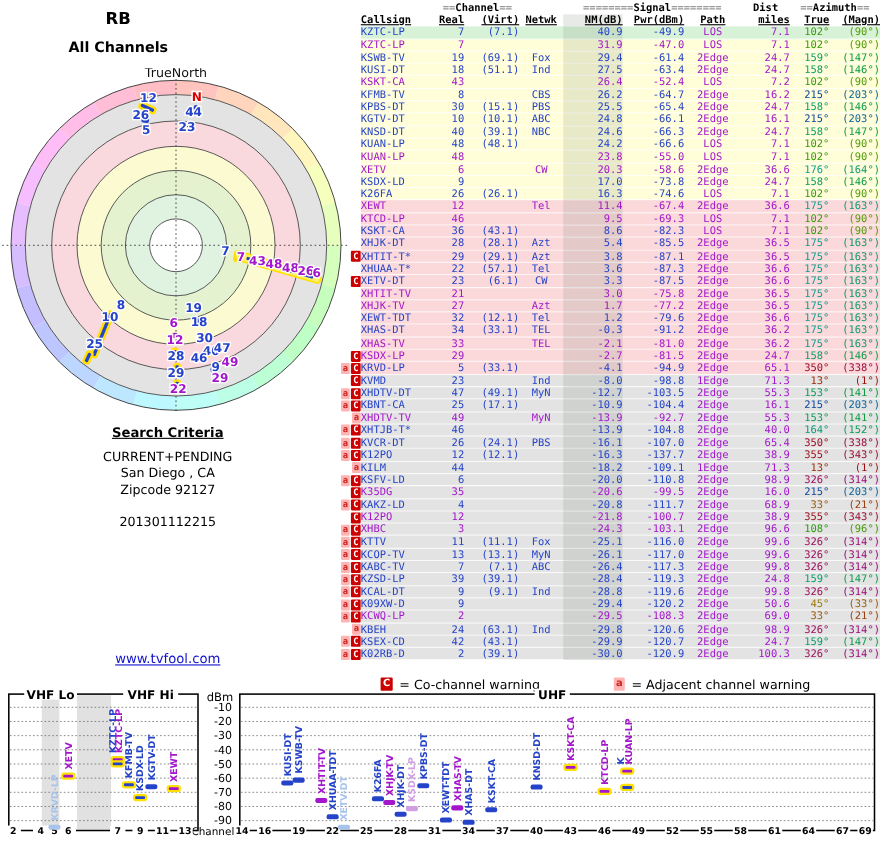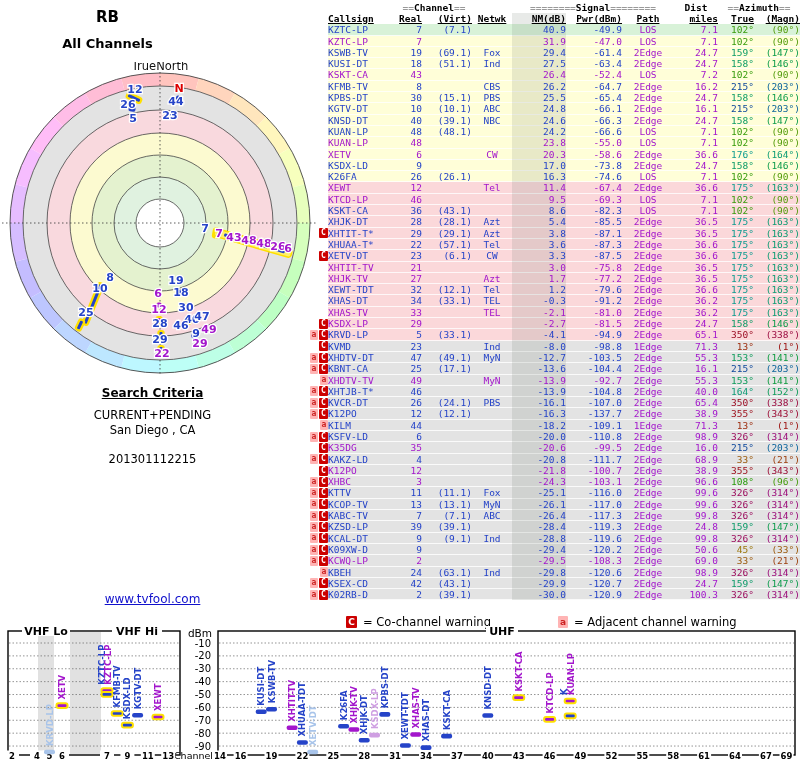--- a/index.html
+++ b/index.html
@@ -170,20 +170,21 @@
       <text x="160" y="265" text-anchor="middle" font-size="11" font-weight="bold" font-family="DejaVu Sans Mono, monospace" fill="#2543c8" style="paint-order:stroke;stroke:#fff;stroke-width:2.5px;">28</text>
       <text x="160" y="281" text-anchor="middle" font-size="11" font-weight="bold" font-family="DejaVu Sans Mono, monospace" fill="#2543c8" style="paint-order:stroke;stroke:#fff;stroke-width:2.5px;">29</text>
       <text x="162" y="295" text-anchor="middle" font-size="11" font-weight="bold" font-family="DejaVu Sans Mono, monospace" fill="#a316cc" style="paint-order:stroke;stroke:#fff;stroke-width:2.5px;">22</text>
     </svg></div>
 
 <div id="searchblock">
   <div id="searchhead">Search Criteria</div>
   <div id="searchlines">
       <div class="sline">CURRENT+PENDING</div>
       <div class="sline">San Diego , CA</div>
+      <div class="sline">Zipcode 92127</div>
       <div class="sgap"></div>
       <div class="sline">201301112215</div>
     </div>
 </div>
 
 <div id="linkwrap">
   <span id="sitelink">www.tvfool.com</span>
 </div>
 
 <div id="table">
@@ -677,21 +678,21 @@
     <div class="trow">
       <div class="marks">
         <span class="wA">a</span>
         <span class="wC">C</span>
       </div>
       <div class="cells bg-w">
     <div class="le" style="color:#2543c8">KBNT-CA</div>
     <div class="ra" style="color:#2543c8">25</div>
     <div class="ra" style="color:#2543c8">(17.1)</div>
     <div class="ce" style="color:#2543c8"></div>
-    <div class="ra c-nm" style="color:#2543c8">-13.6</div>
+    <div class="ra c-nm" style="color:#2543c8">-10.9</div>
     <div class="ra" style="color:#2543c8">-104.4</div>
     <div class="ce" style="color:#a316cc">2Edge</div>
     <div class="ra" style="color:#a316cc">16.1</div>
     <div class="ra" style="color:hsl(215,85%,33%)">215°</div>
     <div class="ra" style="color:hsl(203,85%,33%)">(203°)</div>
       </div>
     </div>
     <div class="trow">
       <div class="marks">
         <span class="wA">a</span>

